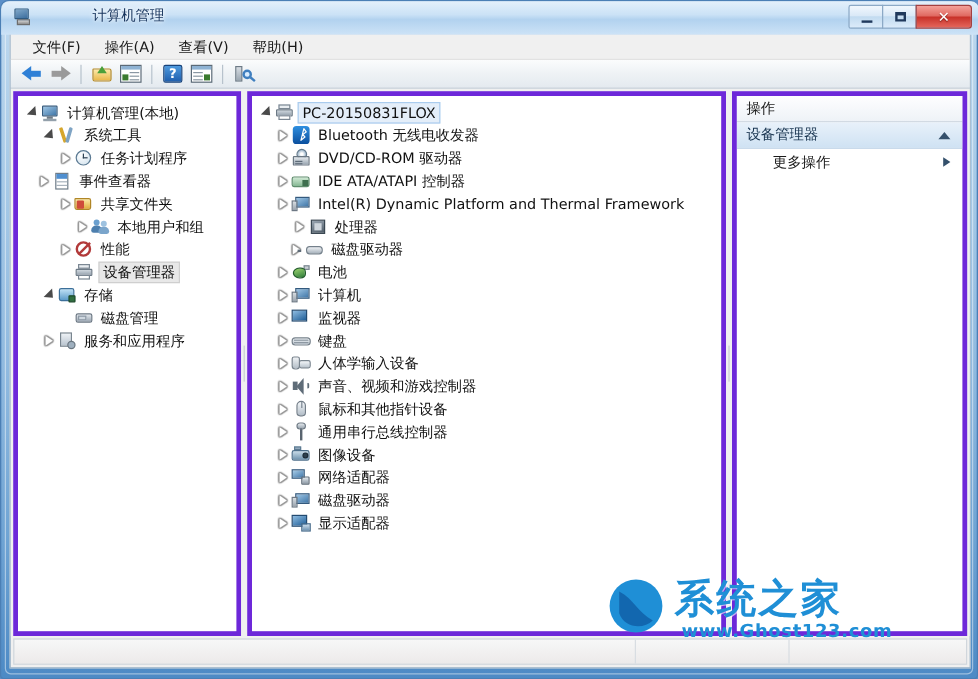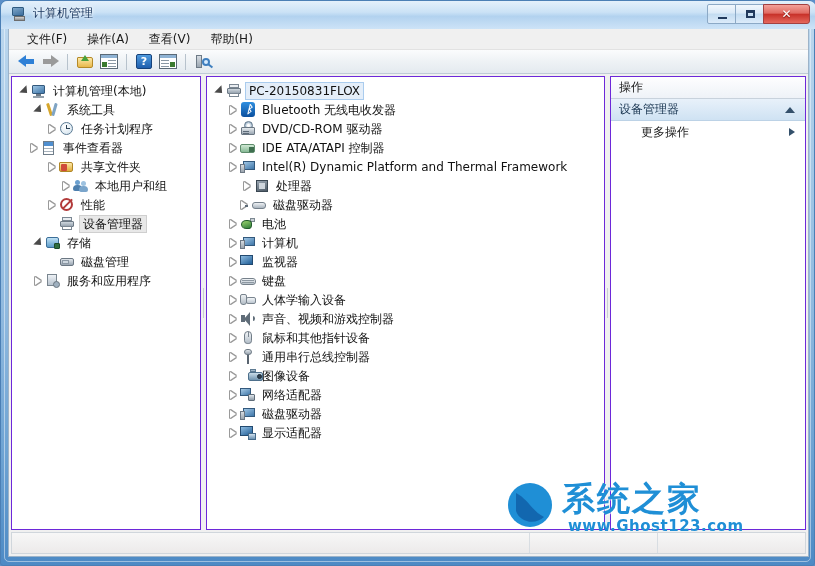--- a/index.html
+++ b/index.html
@@ -30,20 +30,21 @@
   
   #title-bar {
     position: absolute; left: 0; top: 0; width: 815px; height: 28px;
     border-radius: 7px 7px 0 0;
     background: linear-gradient(180deg,#e4f0fb 0%, #cbe2f6 40%, #b2d2ef 55%, #cde3f7 100%);
   }
   #title-left { position:absolute; left:10px; top:4px; display:flex; align-items:center; gap:6px; }
   #title-text {
     font-size: 12px; color: #16335c; white-space: nowrap;
     text-shadow: 0 0 3px #fff, 0 0 5px #fff;
+    margin-left: 44px;
   }
   .win-ico-comp {
     width:16px;height:16px;position:relative;display:inline-block;
   }
   .win-ico-comp .mon {
     position:absolute; left:1px; top:1px; width:12px; height:9px;
     background:linear-gradient(160deg,#7fa7c9,#3c6e9e);
     border:1px solid #2f5a80; border-radius:1px;
   }
   .win-ico-comp .base {
@@ -145,21 +146,21 @@
      background:linear-gradient(180deg,#d7dde3,#9aa6b1); border:1px solid #6d7a86;}
   .ico-scan .glass { position:absolute; left:7px; top:4px; width:8px;height:8px;
      border:2px solid #3f7fbf; border-radius:50%; background:#d8ecff;}
   .ico-scan .handle { position:absolute; left:13px; top:11px; width:5px;height:2px;
      background:#3f7fbf; transform:rotate(40deg);}
 
   
   #body-row { flex:1; display:flex; background:#f0f0f0; padding:2px 2px 0 2px; min-height:0; }
 
   .panel {
-    background:#fff; border:1px solid #6d28d9;
+    background:#fff; border:4px solid #6d28d9;
     overflow:hidden; position:relative;
   }
   #left-panel  { width:190px; }
   #splitter-1  { width:5px; background:#f0f0f0; cursor:col-resize; position:relative;}
   #splitter-1::after{content:"";position:absolute;left:2px;top:50%;width:1px;height:30px;background:#c8cdd2;transform:translateY(-50%);}
   #mid-panel   { flex:1; }
   #splitter-2  { width:5px; background:#f0f0f0; cursor:col-resize; position:relative;}
   #splitter-2::after{content:"";position:absolute;left:2px;top:50%;width:1px;height:30px;background:#c8cdd2;transform:translateY(-50%);}
   #right-panel { width:196px; }
 
@@ -647,21 +648,21 @@
               <span class="ico"><span class="i-mouse"><i class="b"></i><i class="l"></i></span></span>
               <span class="lbl">鼠标和其他指针设备</span>
             </div>
             <div class="tnode" style="padding-left: 20px;">
               <span class="exp">
                 <span class="tri-closed"></span>
               </span>
               <span class="ico"><span class="i-usb"><i class="s"></i><i class="h"></i></span></span>
               <span class="lbl">通用串行总线控制器</span>
             </div>
-            <div class="tnode" style="padding-left: 20px; text-align: center;">
+            <div class="tnode" style="padding-left: 20px;">
               <span class="exp">
                 <span class="tri-closed"></span>
               </span>
               <span class="ico"><span class="i-camera"><i class="f"></i><i class="b"></i><i class="l"></i></span></span>
               <span class="lbl">图像设备</span>
             </div>
             <div class="tnode" style="padding-left: 20px;">
               <span class="exp">
                 <span class="tri-closed"></span>
               </span>

